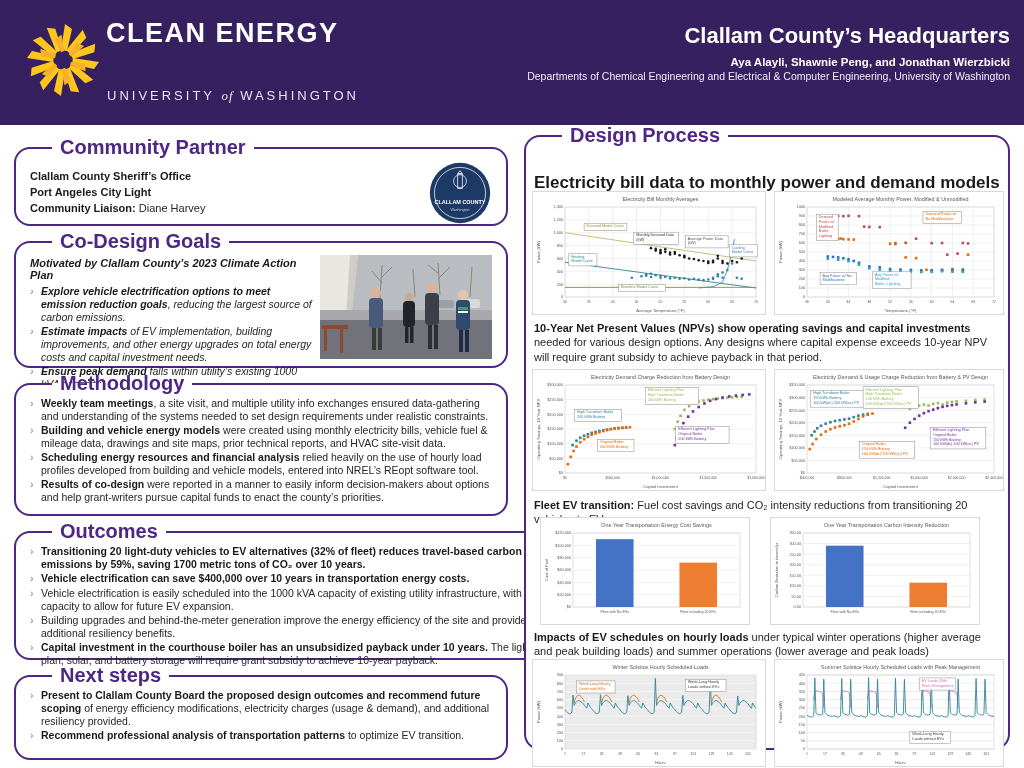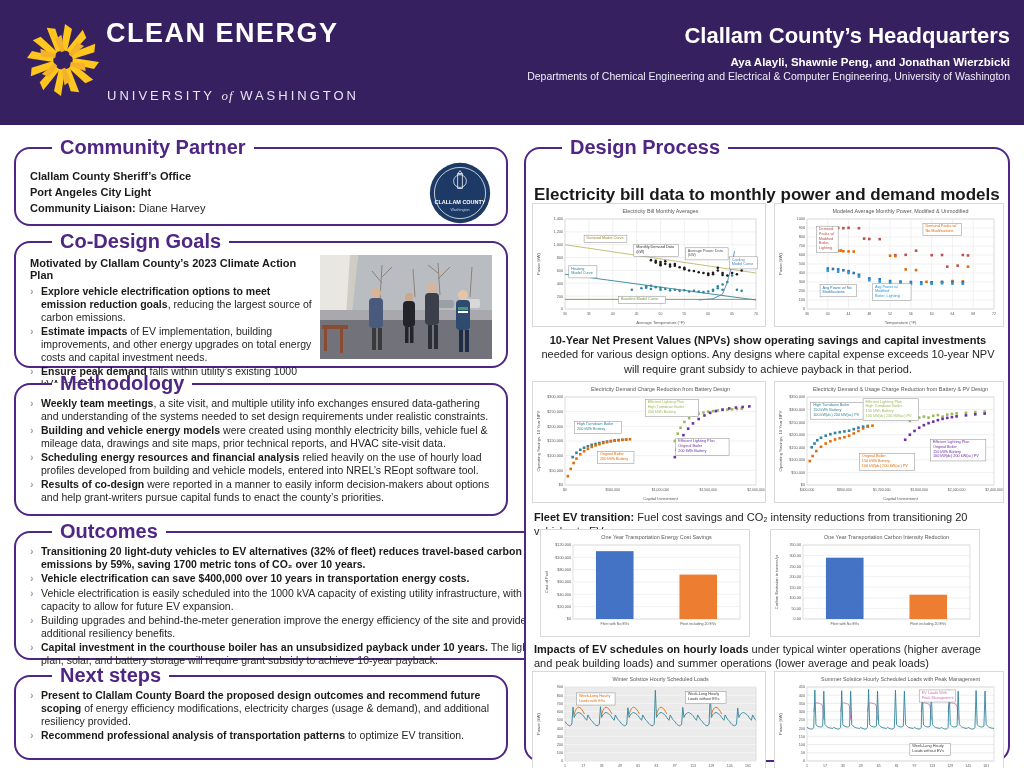--- a/index.html
+++ b/index.html
@@ -20,21 +20,21 @@
   fieldset.panel{position:absolute;margin:0;padding:2px 14px 4px 14px;border:2.5px solid #4f2683;
                  border-radius:16px;background:#ffffff;min-inline-size:0;box-sizing:border-box;}
   fieldset.panel legend{margin-left:22px;padding:0 8px;font-size:20px;font-weight:bold;color:#4f2683;}
   .bullet{display:flex;font-size:10.5px;line-height:1.24;margin-bottom:1px;}
   .bullet .chev{color:#a79cc4;font-weight:bold;width:11px;flex:0 0 11px;font-size:11px;}
   .bullet b{color:#1a1a1a;}
   .line2{font-size:11px;line-height:1.45;}
   .line2 b{color:#1a1a1a;}
   .intro{font-size:11px;font-weight:bold;color:#1a1a1a;margin:2px 0 4px 0;}
   .cp-flex{display:flex;justify-content:space-between;align-items:center;}
-  .cdg-flex{display:flex;gap:8px;}
+  .cdg-flex{display:flex;gap:8px;font-style:italic;}
   .cdg-flex .txt{flex:1;}
   
   .dp-sub{position:absolute;font-size:17px;font-weight:bold;color:#1a1a1a;}
   .dp-par{position:absolute;font-size:11px;line-height:1.3;}
   .dp-par b{color:#1a1a1a;}
   .chart-box{position:absolute;background:#ffffff;border:1px solid #d9d9d9;box-sizing:border-box;}
 </style>
 </head>
 <body>
 
@@ -228,21 +228,21 @@
           <span class="chev">›</span>
           <span><b>Present to Clallam County Board the proposed design outcomes and recommend future scoping</b> of energy efficiency modifications, electricity charges (usage &amp; demand), and additional resiliency provided.</span>
         </div>
         <div class="bullet">
           <span class="chev">›</span>
           <span><b>Recommend professional analysis of transportation patterns</b> to optimize EV transition.</span>
         </div>
       </div>
   </fieldset>
 
-  <fieldset class="panel" style="left:524px;top:136px;width:486px;height:626px;position:absolute;">
+  <fieldset class="panel" style="left:524px;top:124px;width:486px;height:626px;position:absolute;">
     <legend>Design Process</legend>
 
     <div class="dp-sub" style="left:8px;top:26px;position:absolute;">Electricity bill data to monthly power and demand models</div>
 
     <div class="chart-box" style="left:6px;top:44px;width:234px;height:124px;"><svg viewBox="0 0 232 122" width="100%" height="100%">
           <text x="127.5" y="9" font-size="5.4" fill="#595959" text-anchor="middle" font-family="Liberation Sans, sans-serif">Electricity Bill Monthly Averages</text>
           <rect x="32" y="15" width="191" height="90" fill="#ffffff" stroke="#c9c9c9" stroke-width="0.6"></rect>
           <line x1="32" x2="223" y1="105" y2="105" stroke="#e2e2e2" stroke-width="0.5"></line>
           <text x="30" y="106.4" font-size="3.8" fill="#595959" text-anchor="end" font-family="Liberation Sans, sans-serif">0</text>
           <line x1="32" x2="223" y1="92.14285714285714" y2="92.14285714285714" stroke="#e2e2e2" stroke-width="0.5"></line>
@@ -485,21 +485,21 @@
           <text x="150.44" y="28.1" font-size="3.8" fill="#e36c0a" text-anchor="start" font-family="Liberation Sans, sans-serif">No Modifications</text>
           <rect x="45.09" y="80.7" width="36.5" height="12.1" fill="#ffffff" stroke="#8a8a8a" stroke-width="0.5"></rect>
           <text x="47.59" y="84.5" font-size="3.8" fill="#2e75b6" text-anchor="start" font-family="Liberation Sans, sans-serif">Avg Power w/ No</text>
           <text x="47.59" y="89.3" font-size="3.8" fill="#2e75b6" text-anchor="start" font-family="Liberation Sans, sans-serif">Modifications</text>
           <rect x="97.45" y="79.8" width="38.6" height="16.9" fill="#ffffff" stroke="#8a8a8a" stroke-width="0.5"></rect>
           <text x="99.95" y="83.6" font-size="3.8" fill="#2e9bd6" text-anchor="start" font-family="Liberation Sans, sans-serif">Avg Power w/</text>
           <text x="99.95" y="88.39999999999999" font-size="3.8" fill="#2e9bd6" text-anchor="start" font-family="Liberation Sans, sans-serif">Modified</text>
           <text x="99.95" y="93.19999999999999" font-size="3.8" fill="#2e9bd6" text-anchor="start" font-family="Liberation Sans, sans-serif">Boiler, Lighting</text>
         </svg></div>
 
-    <div class="dp-par" style="left:8px;top:174px;width:468px;position:absolute;text-align:center;">
+    <div class="dp-par" style="left:8px;top:174px;width:468px;position:absolute;">
       <b>10-Year Net Present Values (NPVs) show operating savings and capital investments</b><span> needed for various design options. Any designs where capital expense exceeds 10-year NPV will require grant subsidy to achieve payback in that period.</span>
     </div>
 
     <div class="chart-box" style="left:6px;top:222px;width:234px;height:122px;"><svg viewBox="0 0 232 120" width="100%" height="100%">
           <text x="127.5" y="9" font-size="5.4" fill="#595959" text-anchor="middle" font-family="Liberation Sans, sans-serif">Electricity Demand Charge Reduction from Battery Design</text>
           <rect x="32" y="15" width="191" height="88" fill="#ffffff" stroke="#c9c9c9" stroke-width="0.6"></rect>
           <line x1="32" x2="223" y1="103" y2="103" stroke="#e2e2e2" stroke-width="0.5"></line>
           <text x="30" y="104.4" font-size="3.8" fill="#595959" text-anchor="end" font-family="Liberation Sans, sans-serif">$0</text>
           <line x1="32" x2="223" y1="88.33333333333333" y2="88.33333333333333" stroke="#e2e2e2" stroke-width="0.5"></line>
           <text x="30" y="89.73333333333333" font-size="3.8" fill="#595959" text-anchor="end" font-family="Liberation Sans, sans-serif">$50,000</text>

